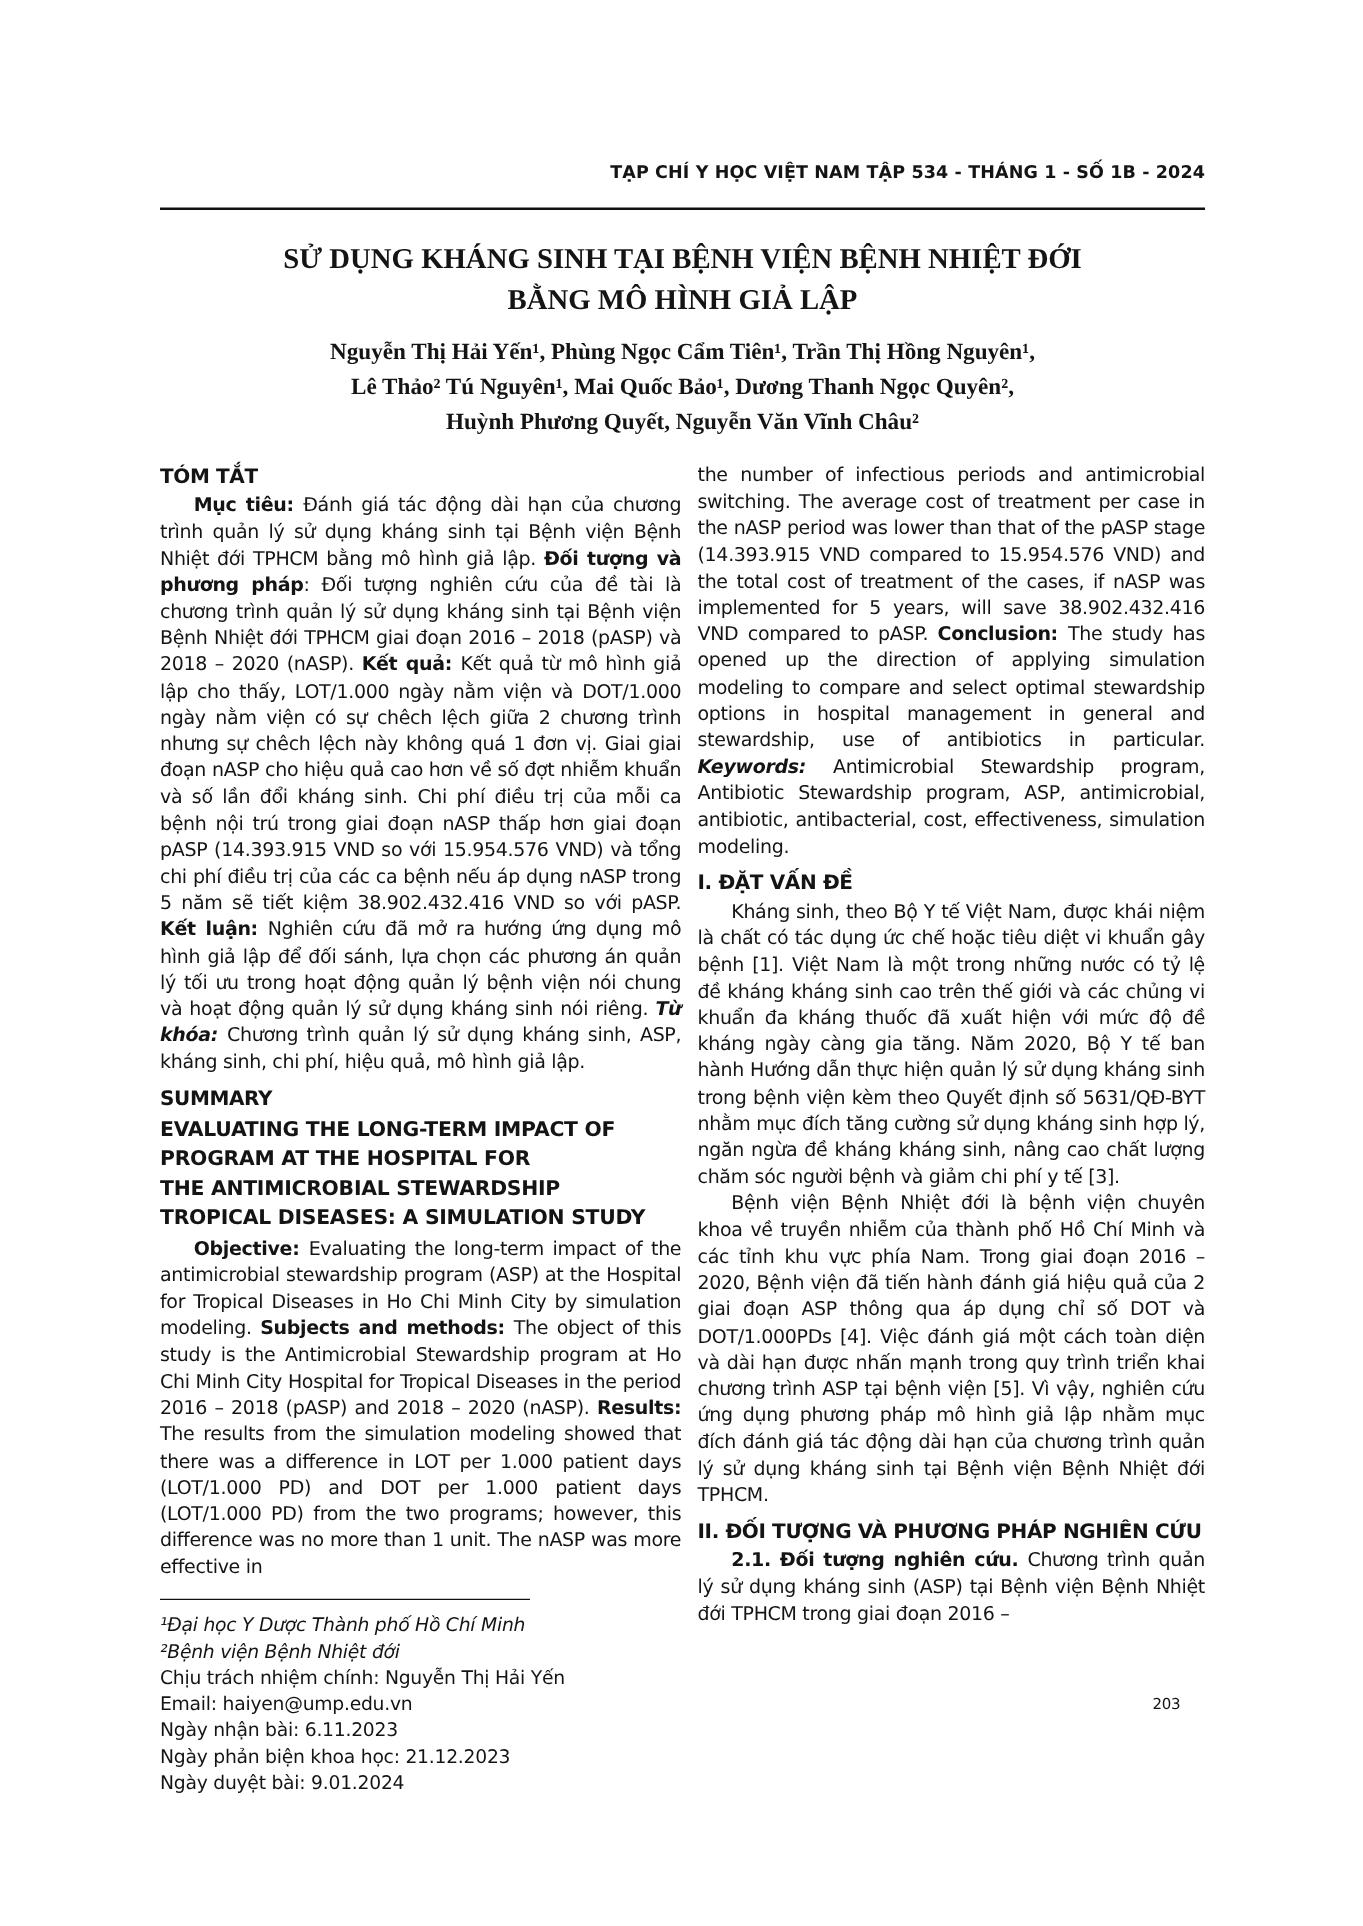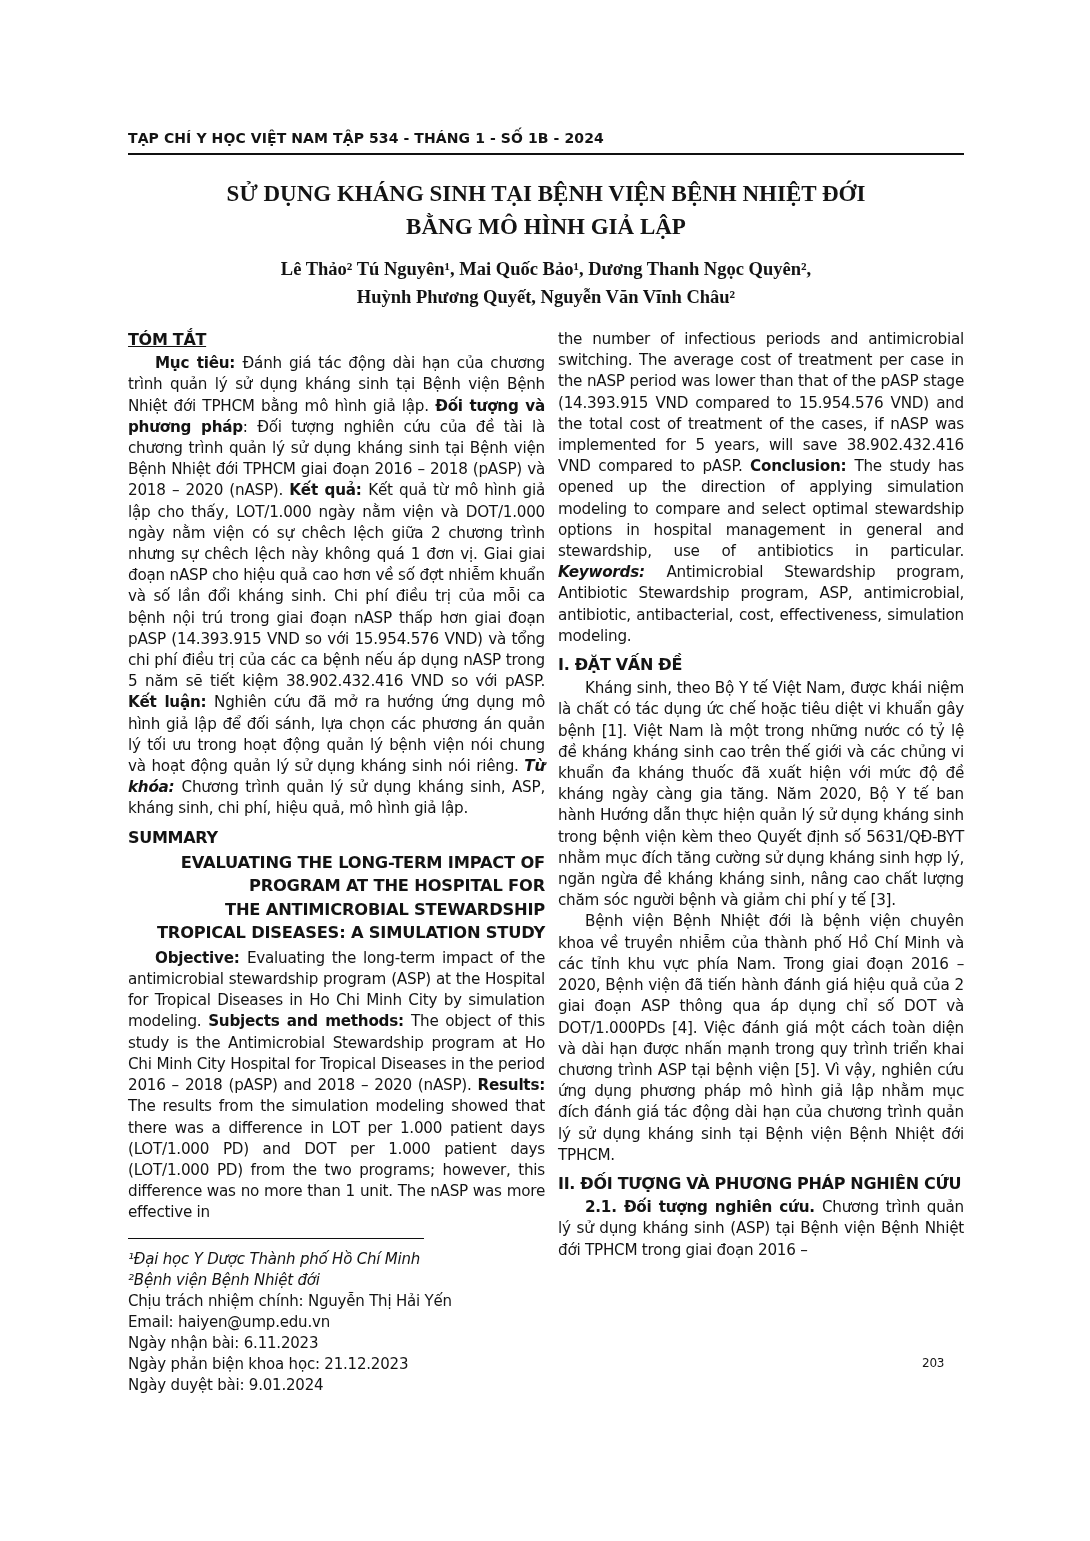--- a/index.html
+++ b/index.html
@@ -2,44 +2,44 @@
 <html><head>
 <meta charset="utf-8">
 <style>
   html,body{margin:0;padding:0;}
   body{
     width:1090px;height:1541px;background:#ffffff;color:#141414;
     font-family:"DejaVu Sans", sans-serif;position:relative;overflow:hidden;
   }
   .page{position:absolute;left:128px;top:130px;width:836px;}
   .journal-header{
-    text-align:left;font-weight:bold;font-size:14px;letter-spacing:0.1px;
-    padding-bottom:7px;border-bottom:2.5px solid #101010;white-space:nowrap;
+    text-align:right;font-weight:bold;font-size:14px;letter-spacing:0.1px;
+    padding-bottom:20px;border-bottom:2.5px solid #101010;white-space:nowrap;
   }
   .title-block{
     font-family:"Liberation Serif", serif;font-weight:bold;font-size:23px;
     line-height:33px;text-align:center;margin-top:22px;
   }
   .authors-block{
     font-family:"Liberation Serif", serif;font-weight:bold;font-size:18.5px;
     line-height:28px;text-align:center;margin-top:12px;
   }
   .columns{display:flex;gap:13px;margin-top:18px;}
   .col-left{width:417px;}
   .col-right{width:406px;}
   .body-text{font-size:15.2px;line-height:21.2px;letter-spacing:-0.25px;text-align:justify;}
   p.para{margin:0;text-indent:27px;}
   p.para-cont{margin:0;}
   .sec-heading{
     font-size:16px;font-weight:bold;letter-spacing:-0.3px;margin:7px 0 3px 0;
     text-align:left;white-space:nowrap;
   }
-  .sec-heading.first{margin-top:0;text-decoration:underline;}
+  .sec-heading.first{margin-top:0;}
   .en-title{
-    font-weight:bold;font-size:16.3px;line-height:23.5px;text-align:right;
+    font-weight:bold;font-size:16.3px;line-height:23.5px;text-align:left;
     letter-spacing:-0.2px;margin:2px 0 3px 0;
   }
   .run-b{font-weight:bold;}
   .run-bi{font-weight:bold;font-style:italic;}
   .run-n{}
   .footnote{margin-top:14px;font-size:15px;line-height:21px;letter-spacing:-0.2px;}
   .footnote-rule{width:296px;border-top:1.6px solid #101010;margin:0 0 10px 0;}
   .affil{font-style:italic;}
   .fn-line{white-space:nowrap;}
   .page-number{position:absolute;left:922px;top:1356px;font-size:12px;letter-spacing:-0.2px;}
@@ -50,20 +50,21 @@
 <div class="page">
 
   <div class="journal-header">TẠP CHÍ Y HỌC VIỆT NAM TẬP 534 - THÁNG 1 - SỐ 1B - 2024</div>
 
   <div class="title-block">
     <div>SỬ DỤNG KHÁNG SINH TẠI BỆNH VIỆN BỆNH NHIỆT ĐỚI</div>
     <div>BẰNG MÔ HÌNH GIẢ LẬP</div>
   </div>
 
   <div class="authors-block">
+    <div>Nguyễn Thị Hải Yến¹, Phùng Ngọc Cẩm Tiên¹, Trần Thị Hồng Nguyên¹,</div>
     <div>Lê Thảo² Tú Nguyên¹, Mai Quốc Bảo¹, Dương Thanh Ngọc Quyên²,</div>
     <div>Huỳnh Phương Quyết, Nguyễn Văn Vĩnh Châu²</div>
   </div>
 
   <div class="columns">
 
     <div class="col-left body-text">
       <div class="sec-heading first">TÓM TẮT</div>
       <p class="para"><span class="run-b">Mục tiêu: </span><span class="run-n">Đánh giá tác động dài hạn của chương trình quản lý sử dụng kháng sinh tại Bệnh viện Bệnh Nhiệt đới TPHCM bằng mô hình giả lập. </span><span class="run-b">Đối tượng và phương pháp</span><span class="run-n">: Đối tượng nghiên cứu của đề tài là chương trình quản lý sử dụng kháng sinh tại Bệnh viện Bệnh Nhiệt đới TPHCM giai đoạn 2016 – 2018 (pASP) và 2018 – 2020 (nASP). </span><span class="run-b">Kết quả: </span><span class="run-n">Kết quả từ mô hình giả lập cho thấy, LOT/1.000 ngày nằm viện và DOT/1.000 ngày nằm viện có sự chêch lệch giữa 2 chương trình nhưng sự chêch lệch này không quá 1 đơn vị. Giai giai đoạn nASP cho hiệu quả cao hơn về số đợt nhiễm khuẩn và số lần đổi kháng sinh. Chi phí điều trị của mỗi ca bệnh nội trú trong giai đoạn nASP thấp hơn giai đoạn pASP (14.393.915 VND so với 15.954.576 VND) và tổng chi phí điều trị của các ca bệnh nếu áp dụng nASP trong 5 năm sẽ tiết kiệm 38.902.432.416 VND so với pASP. </span><span class="run-b">Kết luận: </span><span class="run-n">Nghiên cứu đã mở ra hướng ứng dụng mô hình giả lập để đối sánh, lựa chọn các phương án quản lý tối ưu trong hoạt động quản lý bệnh viện nói chung và hoạt động quản lý sử dụng kháng sinh nói riêng. </span><span class="run-bi">Từ khóa: </span><span class="run-n">Chương trình quản lý sử dụng kháng sinh, ASP, kháng sinh, chi phí, hiệu quả, mô hình giả lập.</span></p>
 

